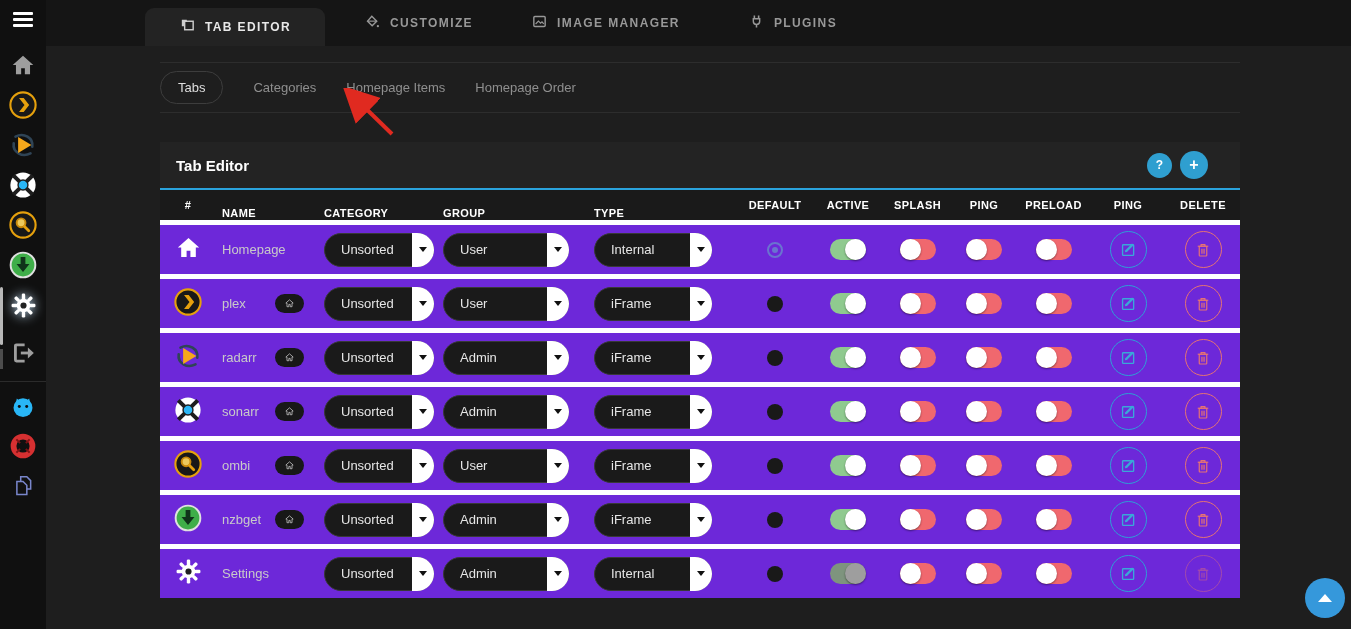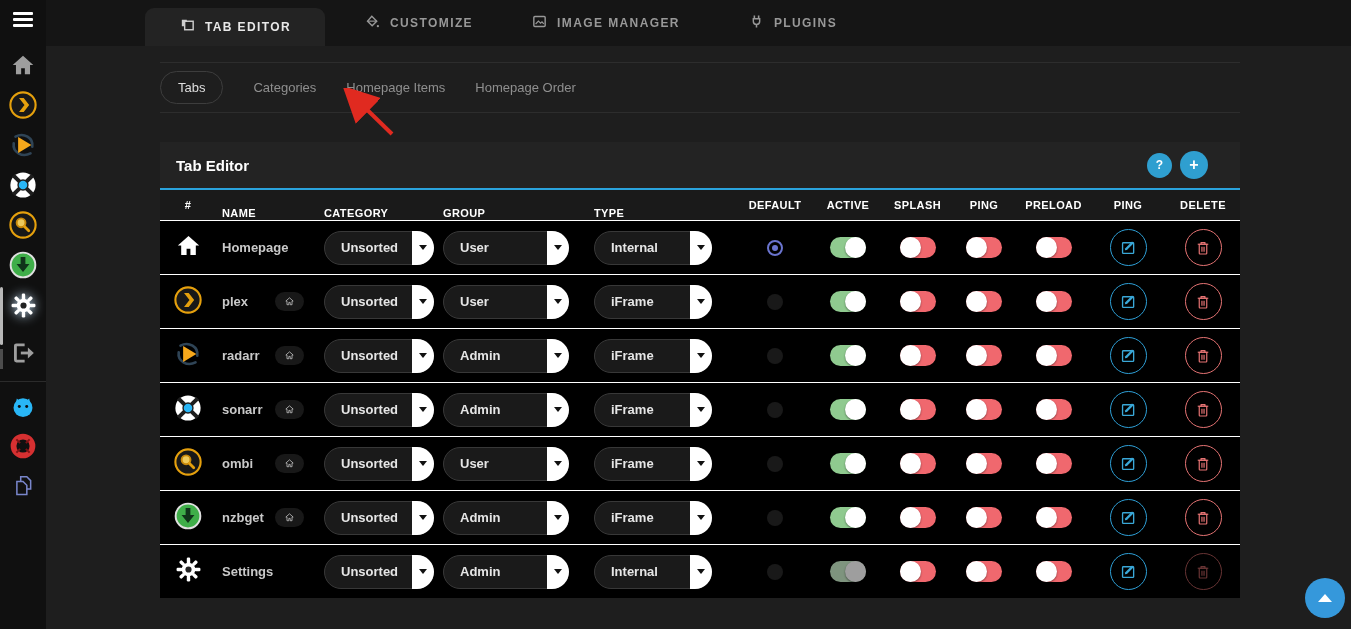--- a/index.html
+++ b/index.html
@@ -43,21 +43,21 @@
   .round-btn { border:none; border-radius:50%; background:#2f9fd0; color:#fff; cursor:pointer;
                display:flex; align-items:center; justify-content:center; font-weight:700; }
   .help-btn { width:25px; height:25px; font-size:12px; }
   .add-btn  { width:28px; height:28px; font-size:16px; }
   .blue-line { height:2px; background:#2aa3dd; }
 
   .grid-row { display:grid; grid-template-columns:56px 102px 119px 151px 150px 74px 72px 67px 66px 73px 76px 74px; align-items:center; }
   .thead { height:30px; background:#1a1a1a; }
   .th { color:#fff; font-size:11px; font-weight:700; letter-spacing:.4px; text-align:center; }
   .th.left { text-align:left; padding-left:6px;margin-top:16px; }
-  .trow { height:54px; background:#000000; border-top:1px solid #ffffff;font-weight:bold; }
+  .trow { height:54px; background:#6d28d9; border-top:5px solid #ffffff; }
   .cell { display:flex; align-items:center; justify-content:center; }
   .cell.left { justify-content:flex-start; padding-left:6px; }
 
   .c-name { gap:8px; }
   .tname { color:#c9c9c9; font-size:13px; }
   .home-badge { background:#181818; border-radius:11px; padding:4px 9px; display:flex; align-items:center; margin-left:auto; margin-right:14px; }
 
   .select { position:relative; height:34px; background:#1a1a1a; border:1px solid #383838; border-radius:17px;
             display:flex; align-items:center; padding-left:16px; cursor:pointer; }
   .sel-cat { width:110px; } .sel-group { width:126px; } .sel-type { width:118px; }

